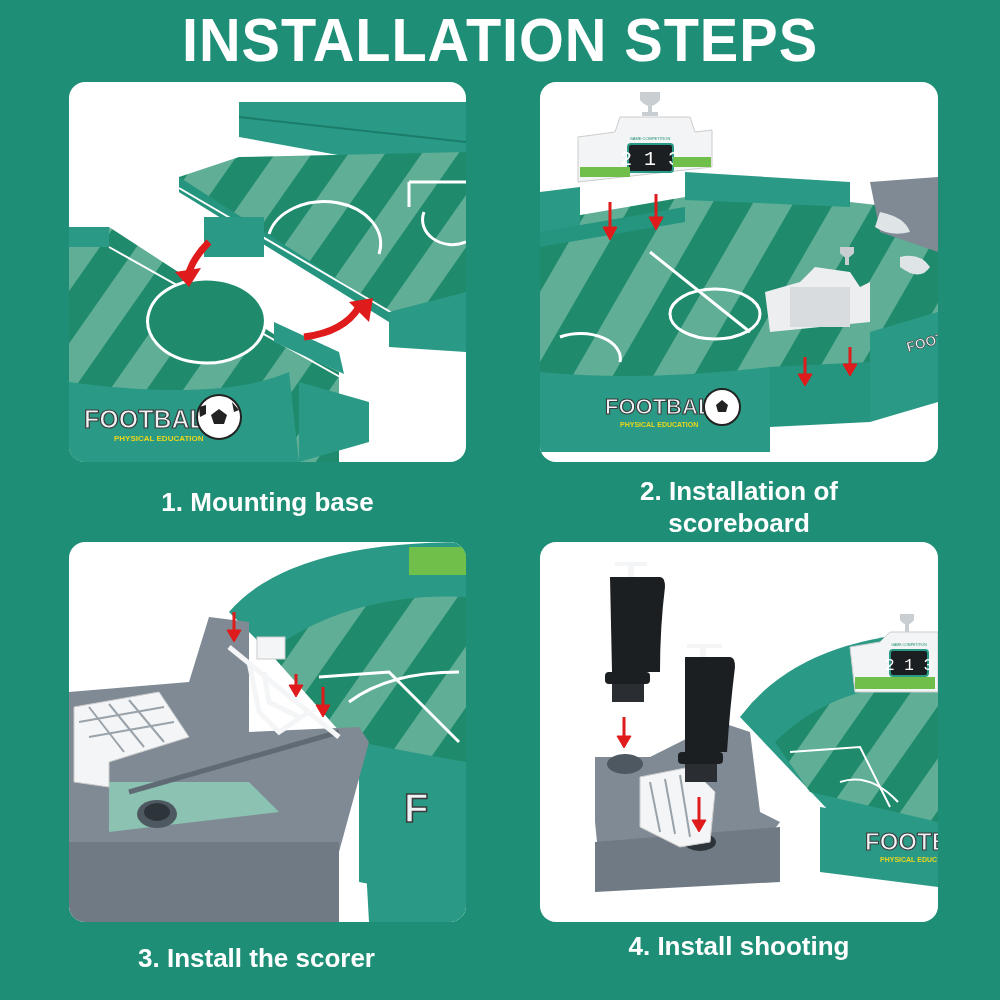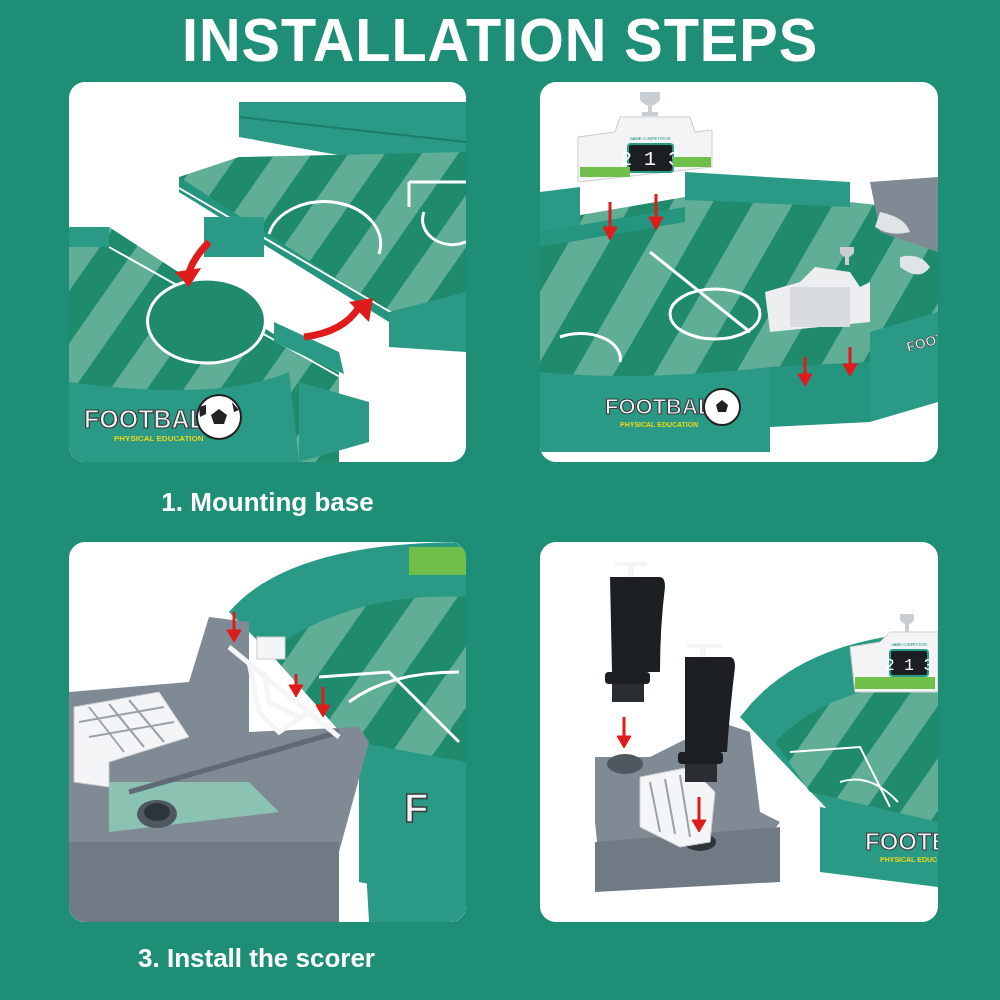--- a/index.html
+++ b/index.html
@@ -136,20 +136,22 @@
     <g>
       <text x="65" y="332" class="logo-text" font-size="22" fill="#eef2f4" stroke="#3a3a3a" stroke-width="1.1">FOOTBALL</text>
       <text x="80" y="345" class="logo-text" font-size="7" fill="#e9d51c">PHYSICAL EDUCATION</text>
       <circle cx="182" cy="325" r="18" fill="#fff" stroke="#222" stroke-width="2"></circle>
       <polygon points="182,318 188,323 186,330 178,330 176,323" fill="#222"></polygon>
     </g>
     <text x="368" y="270" class="logo-text" font-size="14" fill="#eef2f4" stroke="#3a3a3a" stroke-width="0.6" transform="rotate(-15 368 270)">FOOTBA</text>
   </svg>
 </div>
 <div class="caption c2">
+  <div>2. Installation of</div>
+  <div>scoreboard</div>
 </div>
 
 <div class="panel p3">
   <svg viewBox="0 0 397 380">
     <defs>
       <pattern id="stripes3" patternUnits="userSpaceOnUse" width="70" height="70" patternTransform="rotate(35)">
         <rect width="35" height="70" fill="#1f8a6c"></rect>
         <rect x="35" width="35" height="70" fill="#5fae95"></rect>
       </pattern>
     </defs>
@@ -259,13 +261,14 @@
 
     <g fill="#e01b1b" stroke="#e01b1b">
       <line x1="84" y1="175" x2="84" y2="196" stroke-width="3"></line>
         <polygon points="77,194 91,194 84,206"></polygon>
       <line x1="159" y1="255" x2="159" y2="280" stroke-width="3"></line>
         <polygon points="152,278 166,278 159,290"></polygon>
     </g>
   </svg>
 </div>
 <div class="caption c4">
+  <div>4. Install shooting</div>
 </div>
 
 </body></html>

